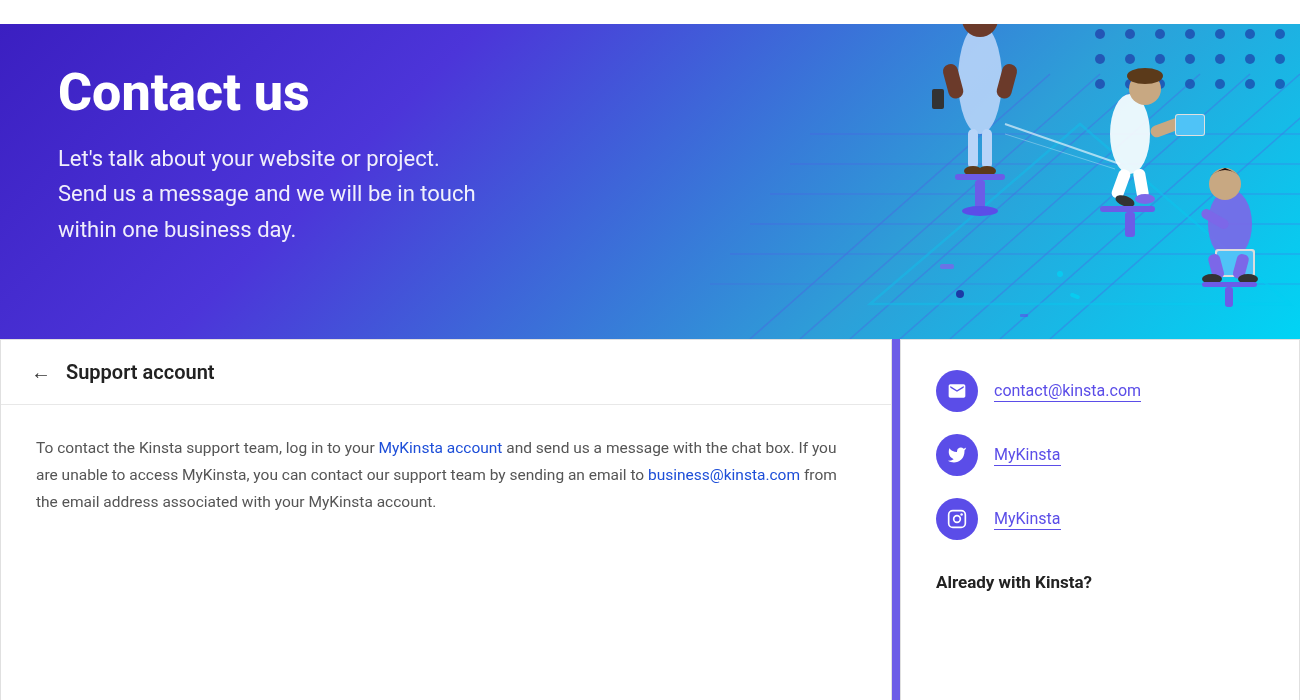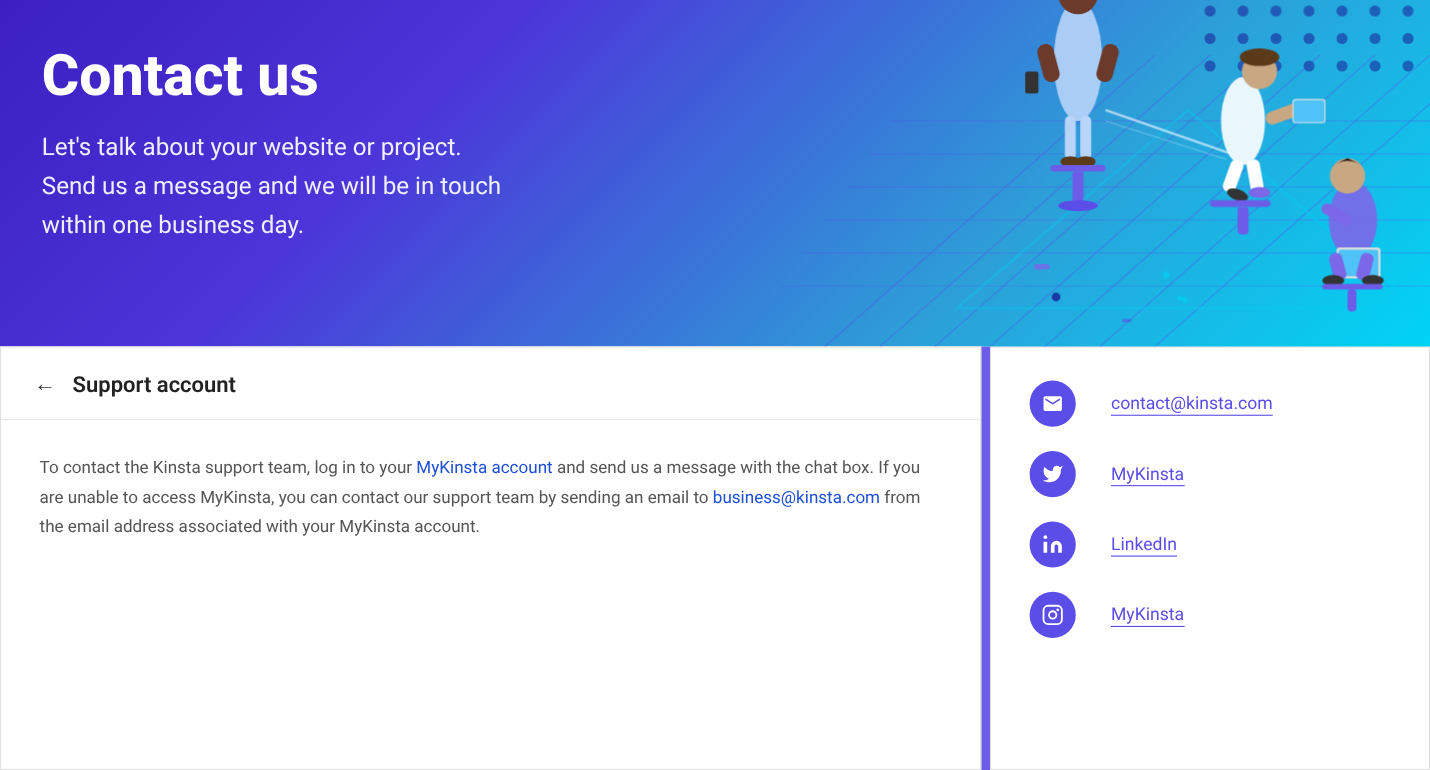--- a/index.html
+++ b/index.html
@@ -10,21 +10,22 @@
       overflow: hidden;
       background: #fff;
     }
 
     
     .hero {
       background: linear-gradient(135deg, #3b1fc1 0%, #4c35d9 30%, #2d9fd8 70%, #00d4f5 100%);
       position: relative;
       height: 315px;
       overflow: hidden;
-      padding: 40px 38px;
+      padding: 40px 58px;
+      margin-top: 24px;
     }
 
     .hero-title {
       font-size: 52px;
       font-weight: 800;
       color: #fff;
       margin-bottom: 20px;
       line-height: 1.1;
     }
 
@@ -109,21 +110,21 @@
     .right-panel {
       width: 400px;
       background: #fff;
       border: 1px solid #e0e0e0;
       padding: 30px 35px;
     }
 
     .contact-item {
       display: flex;
       align-items: center;
-      gap: 32px;
+      gap: 16px;
       margin-bottom: 22px;
     }
 
     .contact-icon {
       width: 42px;
       height: 42px;
       border-radius: 50%;
       background: #5b4de8;
       display: flex;
       align-items: center;
@@ -321,35 +322,30 @@
     <div class="contact-item">
       <div class="contact-icon">
         <svg viewBox="0 0 24 24">
           <path d="M23 3a10.9 10.9 0 01-3.14 1.53 4.48 4.48 0 00-7.86 3v1A10.66 10.66 0 013 4s-4 9 5 13a11.64 11.64 0 01-7 2c9 5 20 0 20-11.5a4.5 4.5 0 00-.08-.83A7.72 7.72 0 0023 3z"></path>
         </svg>
       </div>
       <a class="contact-link" href="#">MyKinsta</a>
     </div>
 
 
-    <div class="contact-item">
-      <div class="contact-icon">
-        <svg viewBox="0 0 24 24">
-          <path d="M16 8a6 6 0 016 6v7h-4v-7a2 2 0 00-2-2 2 2 0 00-2 2v7h-4v-7a6 6 0 016-6zM2 9h4v12H2z"></path>
-          <circle cx="4" cy="4" r="2"></circle>
-        </svg>
-      </div>
-      <a class="contact-link" href="#">LinkedIn</a>
-    </div>
 
     <div class="contact-item">
       <div class="contact-icon">
         <svg viewBox="0 0 24 24">
           <rect x="2" y="2" width="20" height="20" rx="5" ry="5" fill="none" stroke="white" stroke-width="2"></rect>
           <path fill="white" d="M12 7a5 5 0 100 10A5 5 0 0012 7zm0 2a3 3 0 110 6 3 3 0 010-6z"></path>
           <circle cx="17.5" cy="6.5" r="1.5" fill="white"></circle>
         </svg>
       </div>
       <a class="contact-link" href="#">MyKinsta</a>
     </div>
 
+    <div class="already-section">
+      <p class="already-title">Already with Kinsta?</p>
+
+    </div>
   </div>
 </div>
 
 </body></html>

